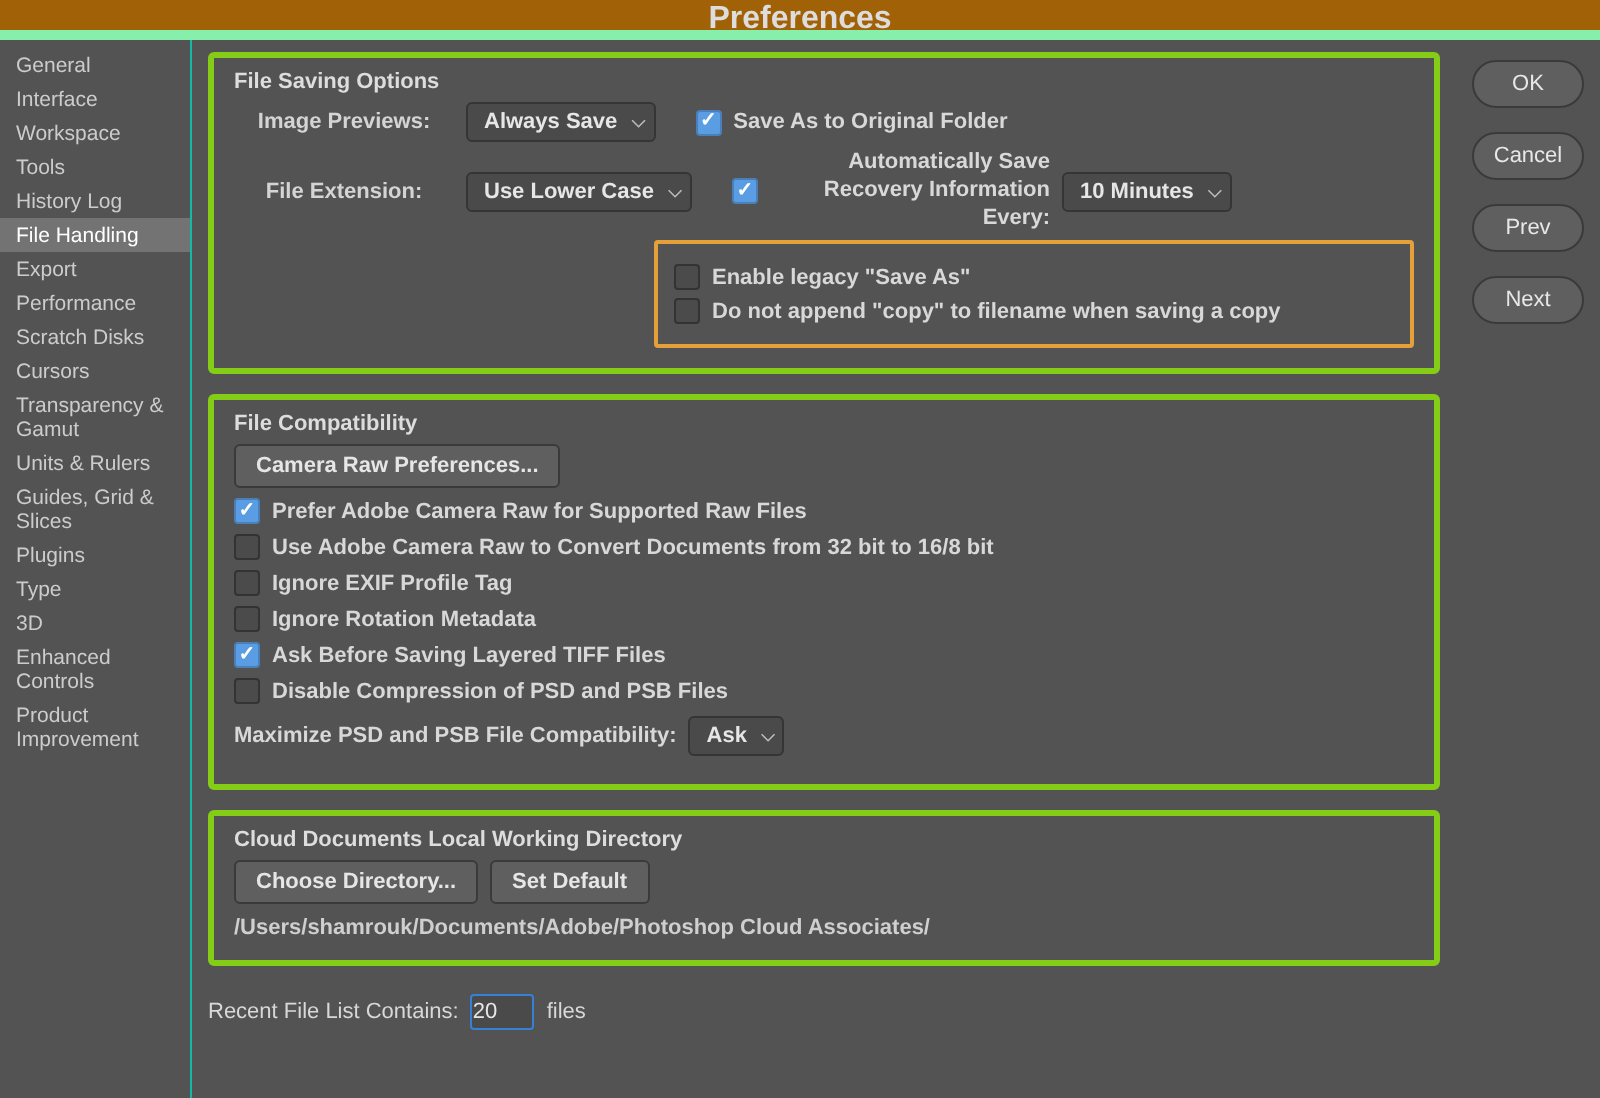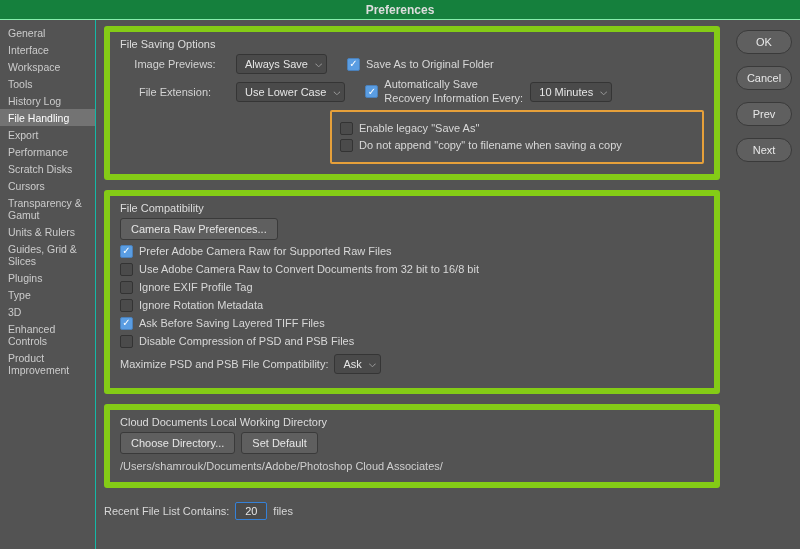--- a/index.html
+++ b/index.html
@@ -7,25 +7,25 @@
     font-family: -apple-system, "Segoe UI", Arial, sans-serif;
     font-size: 11px;
     color: #d8d8d8;
     background: #535353;
     width: 800px;
     height: 549px;
     overflow: hidden;
   }
   .titlebar {
     height: 20px;
-    background: #15803d;
-    border-bottom: 1px solid #86efac;
+    background: #a16207;
+    border-bottom: 5px solid #86efac;
     text-align: center;
     line-height: 20px;
-    font-size: 12px;
+    font-size: 16px;
     font-weight: 600;
     color: #ddd;
   }
   .main {
     display: flex;
     height: 529px;
     background: #535353;
   }
   .sidebar {
     width: 96px;
@@ -60,24 +60,25 @@
     border: 1px solid #3a3a3a;
     border-radius: 14px;
     height: 24px;
     line-height: 22px;
     text-align: center;
     font-size: 11px;
     color: #e8e8e8;
     cursor: pointer;
   }
   fieldset.group {
-    border: 6px solid #84cc16;
+    border: 3px solid #84cc16;
     border-radius: 3px;
     margin-bottom: 10px;
     padding: 6px 10px 10px 10px;
+    font-weight: bold;
   }
   .group-label {
     font-size: 11px;
     color: #ddd;
     padding: 0 4px;
     margin-left: -4px;
     margin-bottom: 4px;
     display: block;
   }
   .row {
@@ -148,29 +149,29 @@
     display: inline-block;
   }
   .highlight-box {
     border: 2px solid #e6a03a;
     border-radius: 2px;
     padding: 6px 8px;
     margin-top: 4px;
   }
   .multiline {
     line-height: 1.25;
+    text-align: right;
   }
   .num-input {
     background: #4a4a4a;
     border: 1px solid #3581d8;
     border-radius: 2px;
     height: 18px;
     width: 32px;
     color: #e6e6e6;
-    text-align: center;
     font-size: 11px;
     padding: 0;
   }
   .path {
     color: #cfcfcf;
     font-size: 11px;
     margin-top: 6px;
   }
   .stack > .row { margin: 5px 0; }
 </style>

